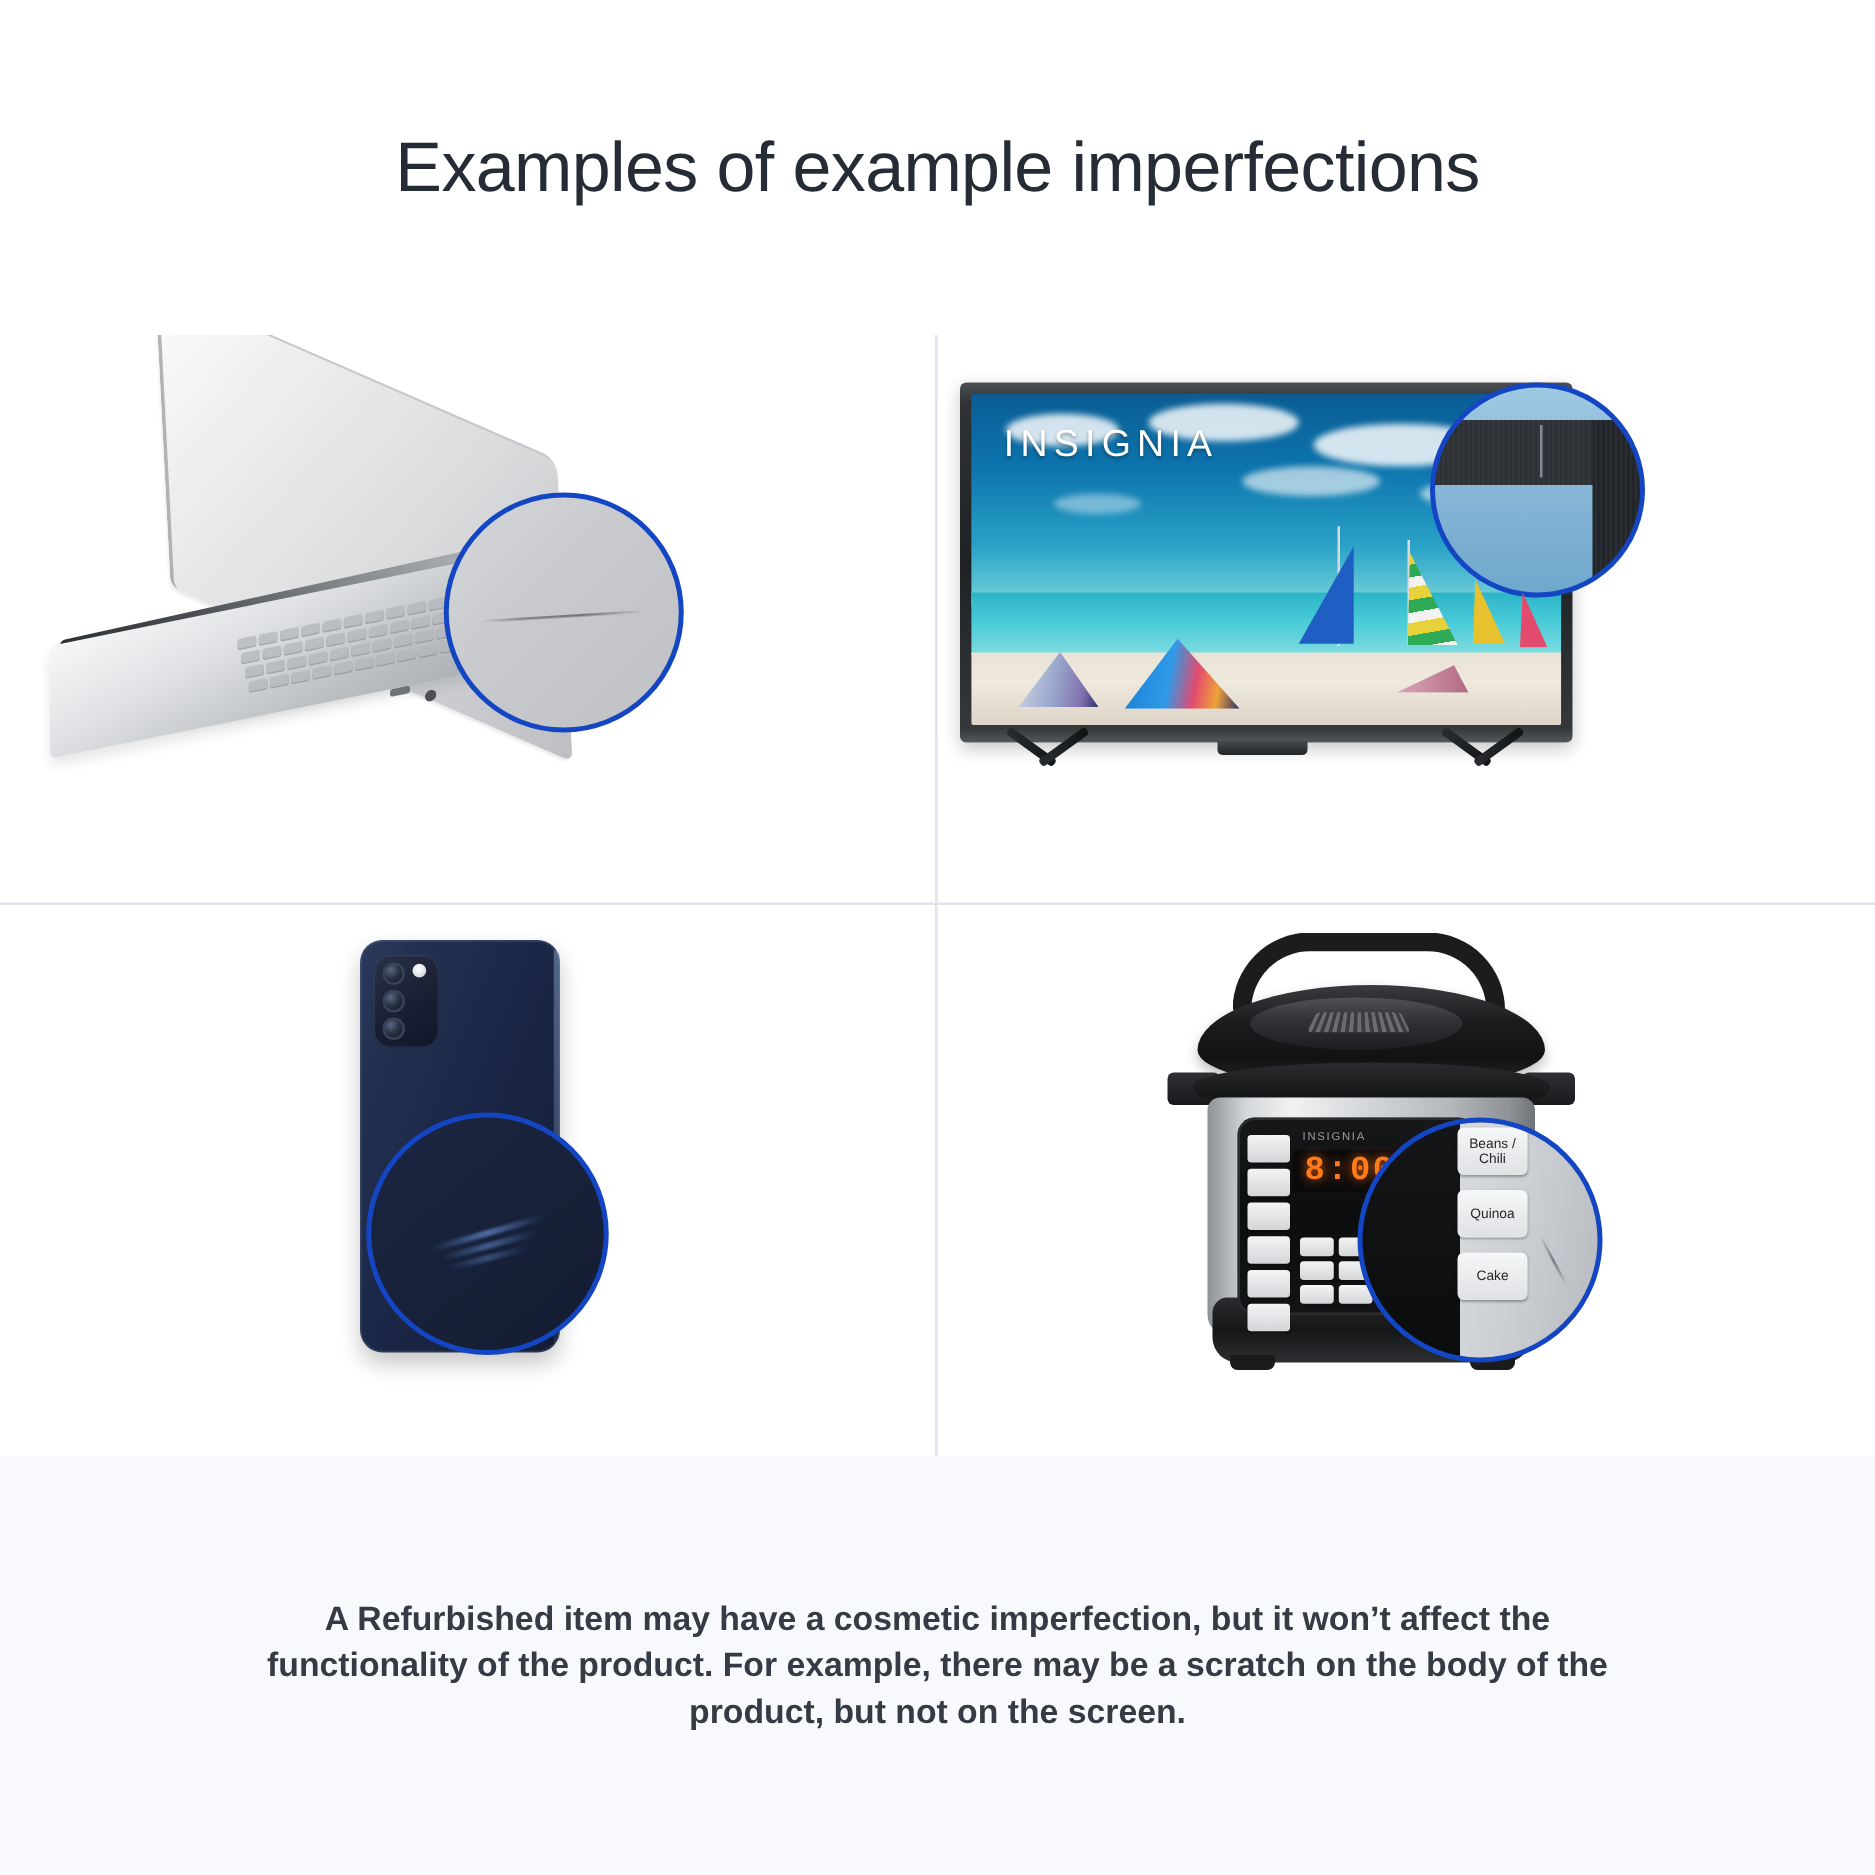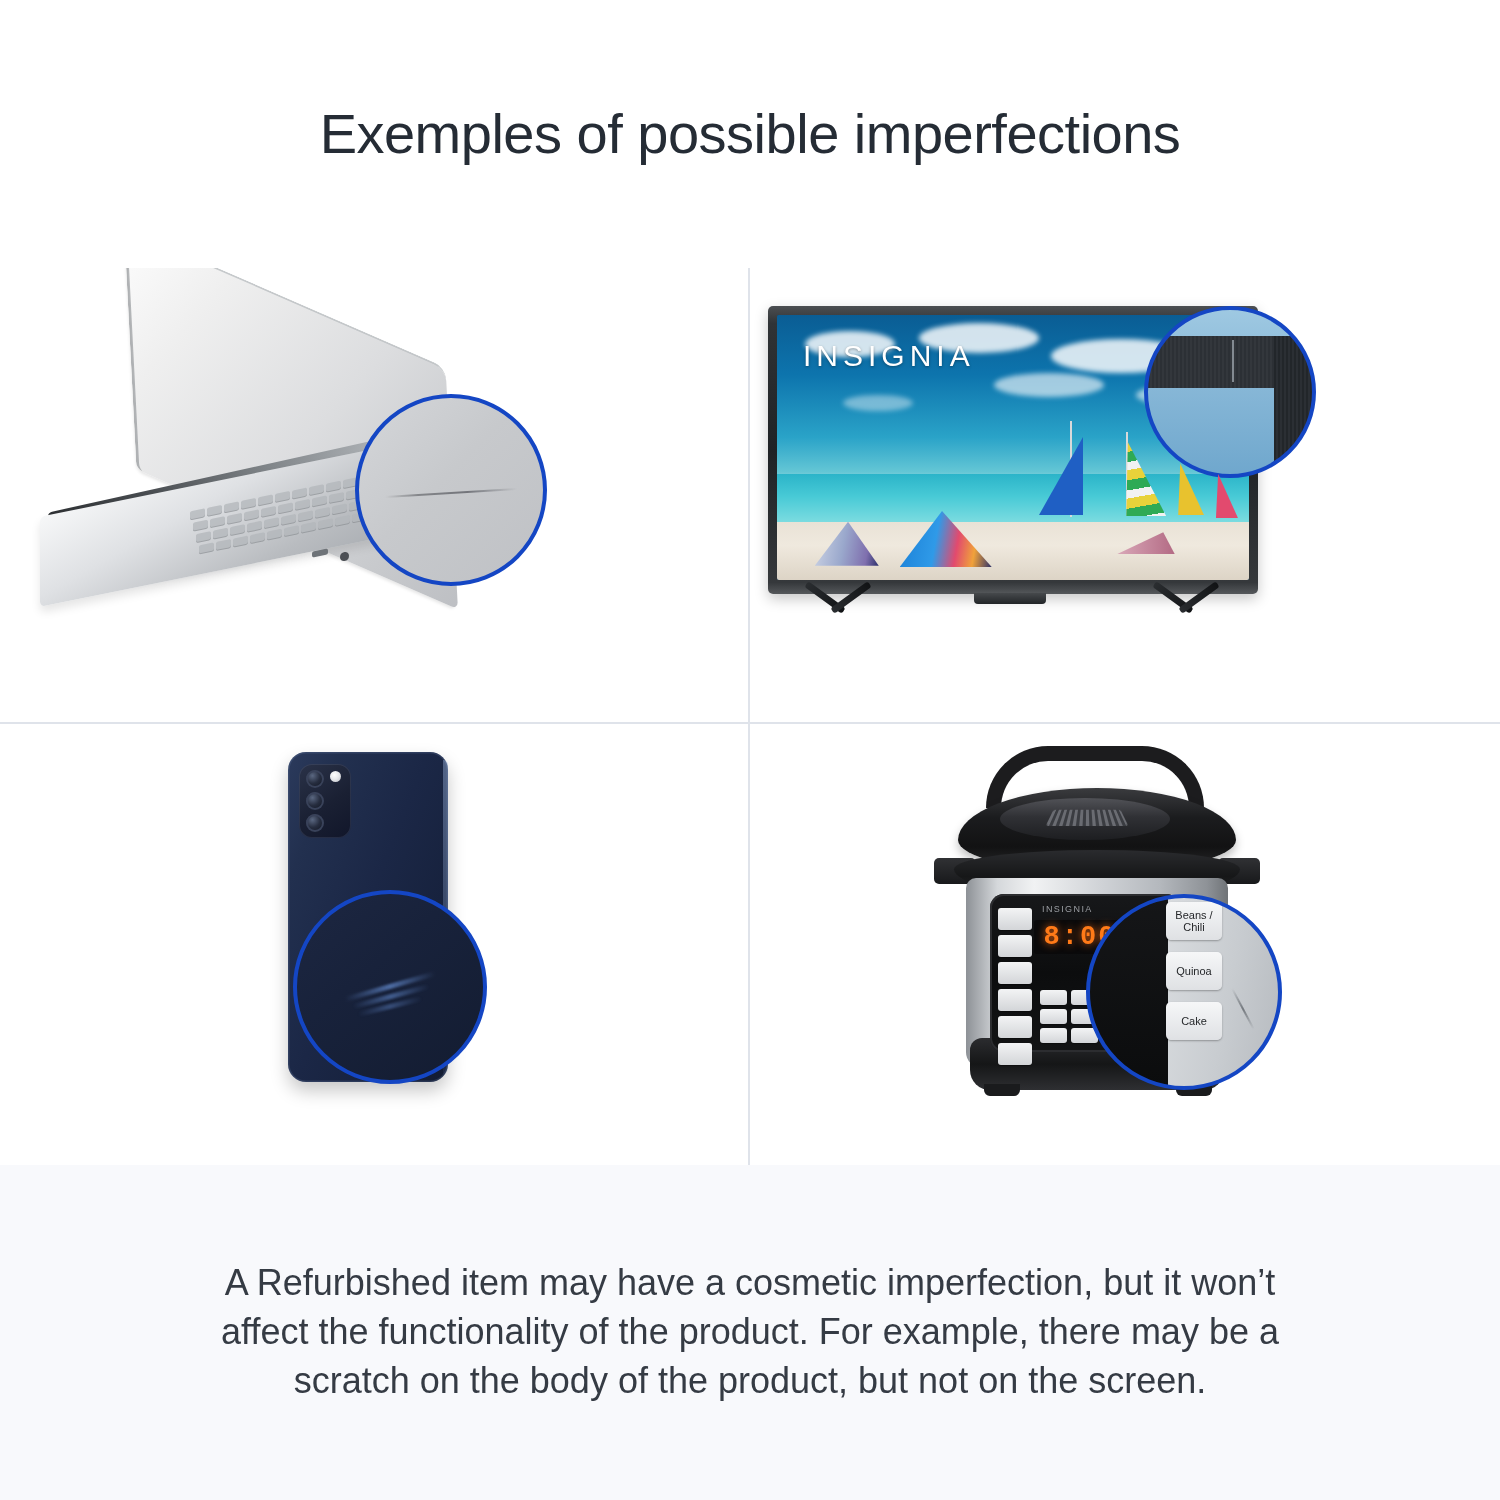--- a/index.html
+++ b/index.html
@@ -262,30 +262,30 @@
 
   
   .footer {
     position: absolute; left: 0; top: 1165px; width: 1500px; height: 335px;
     background: #f8f9fc;
     display: flex; flex-direction: column; align-items: center; justify-content: center;
     padding: 0 150px; gap: 26px;
   }
   .para {
     width: 1145px; text-align: center; color: #353b44;
-    font-size: 36px; line-height: 1.36; font-weight: 400;
+    font-size: 27px; line-height: 1.36; font-weight: 700;
   }
 </style>
 </head>
 <body>
 
 <div class="page">
 
   <div class="header">
-    <div class="title-line">Exemples of possible imperfections</div>
+    <div class="title-line">Examples of example imperfections</div>
   </div>
 
   <div class="grid">
     <div class="vdiv"></div>
     <div class="hdiv"></div>
 
     <div class="cell cell-laptop">
       <div class="stage">
         <div class="lap-wrap">
           <div class="lap-foot"></div>

